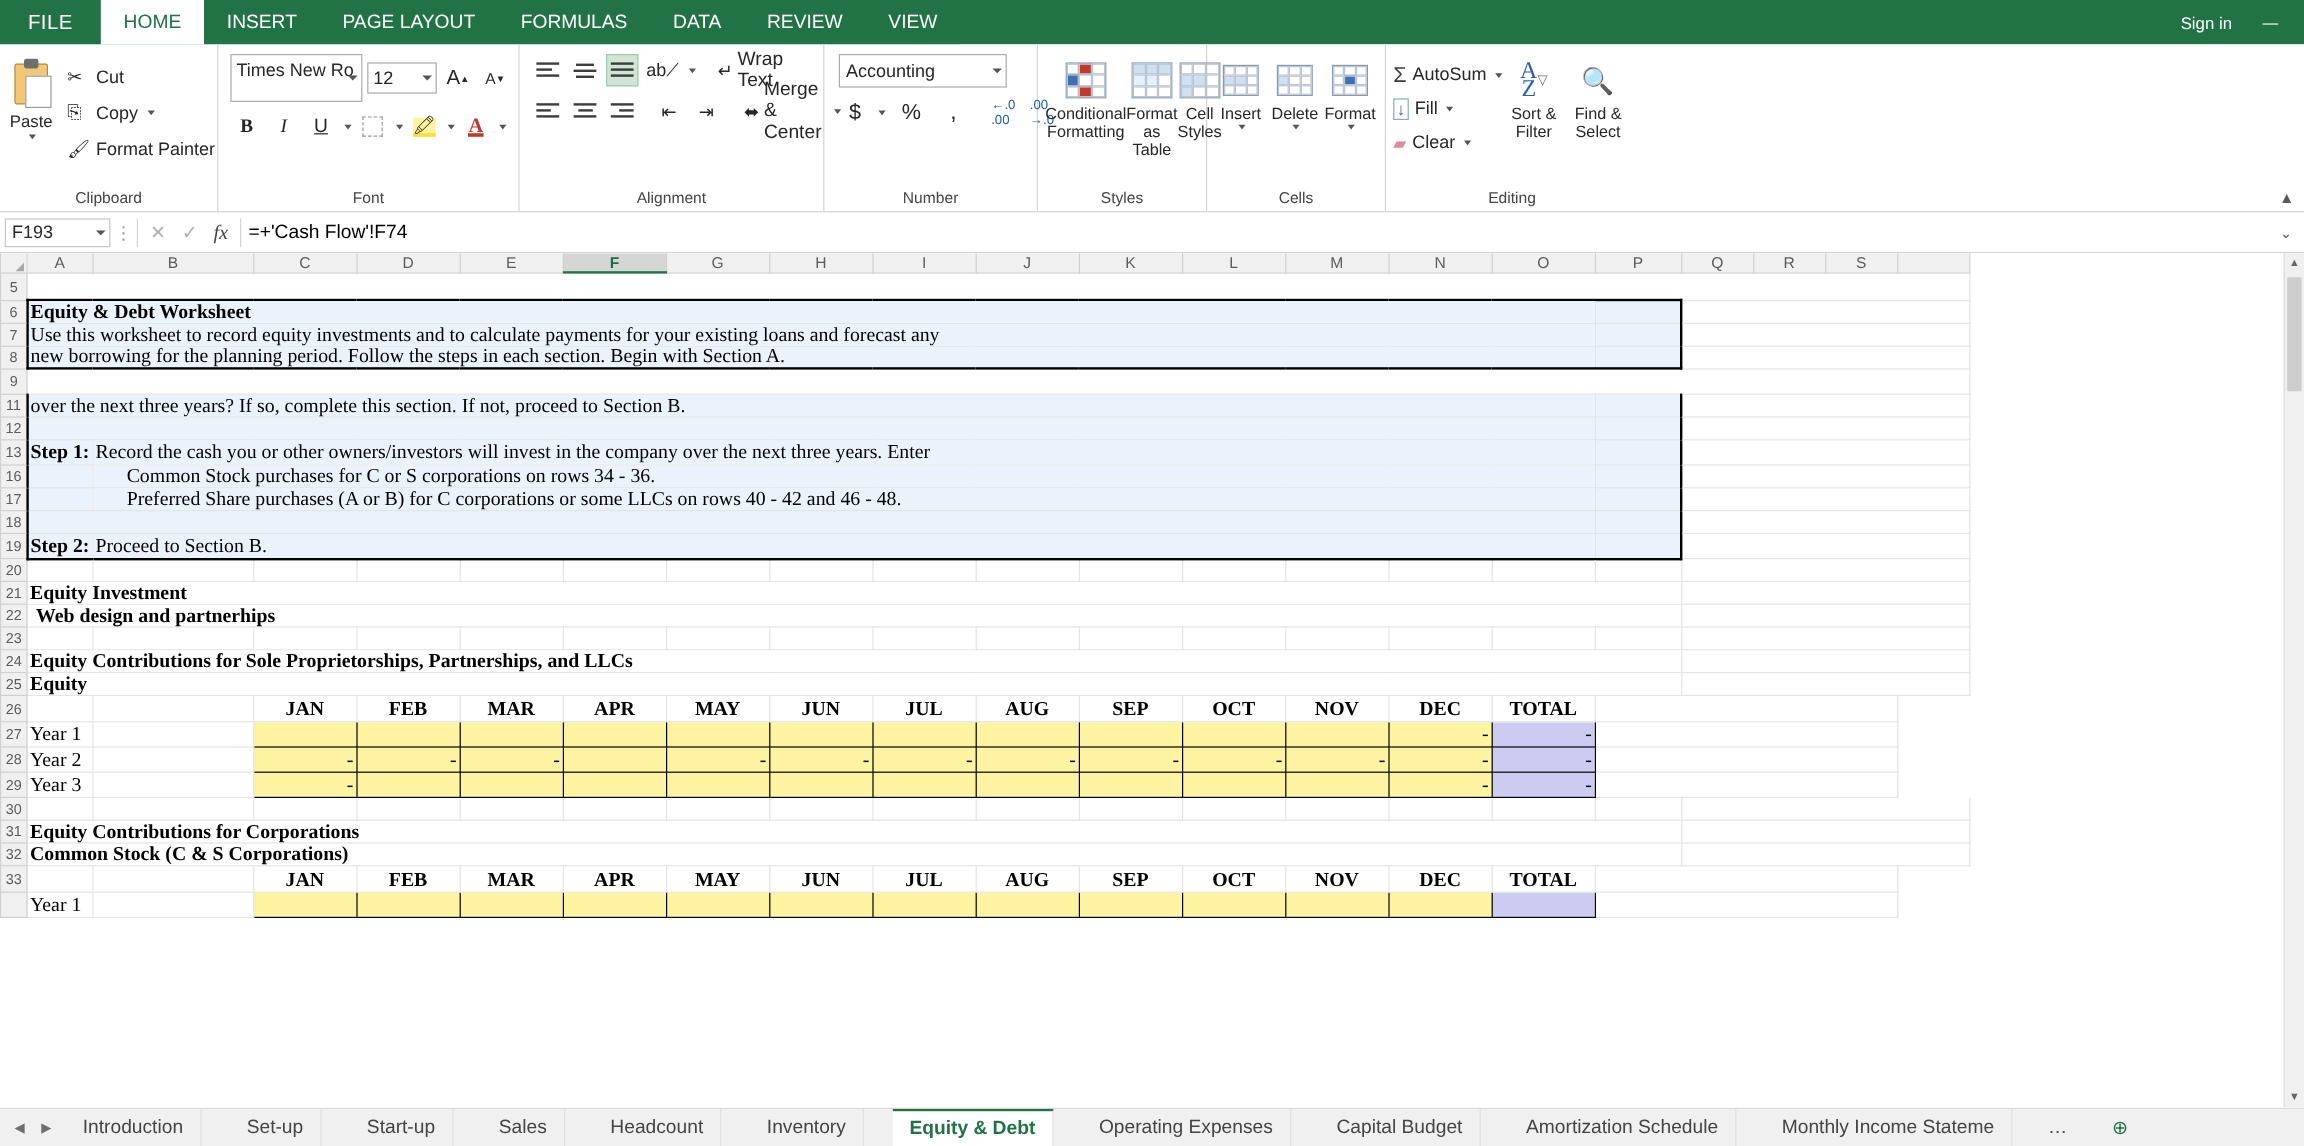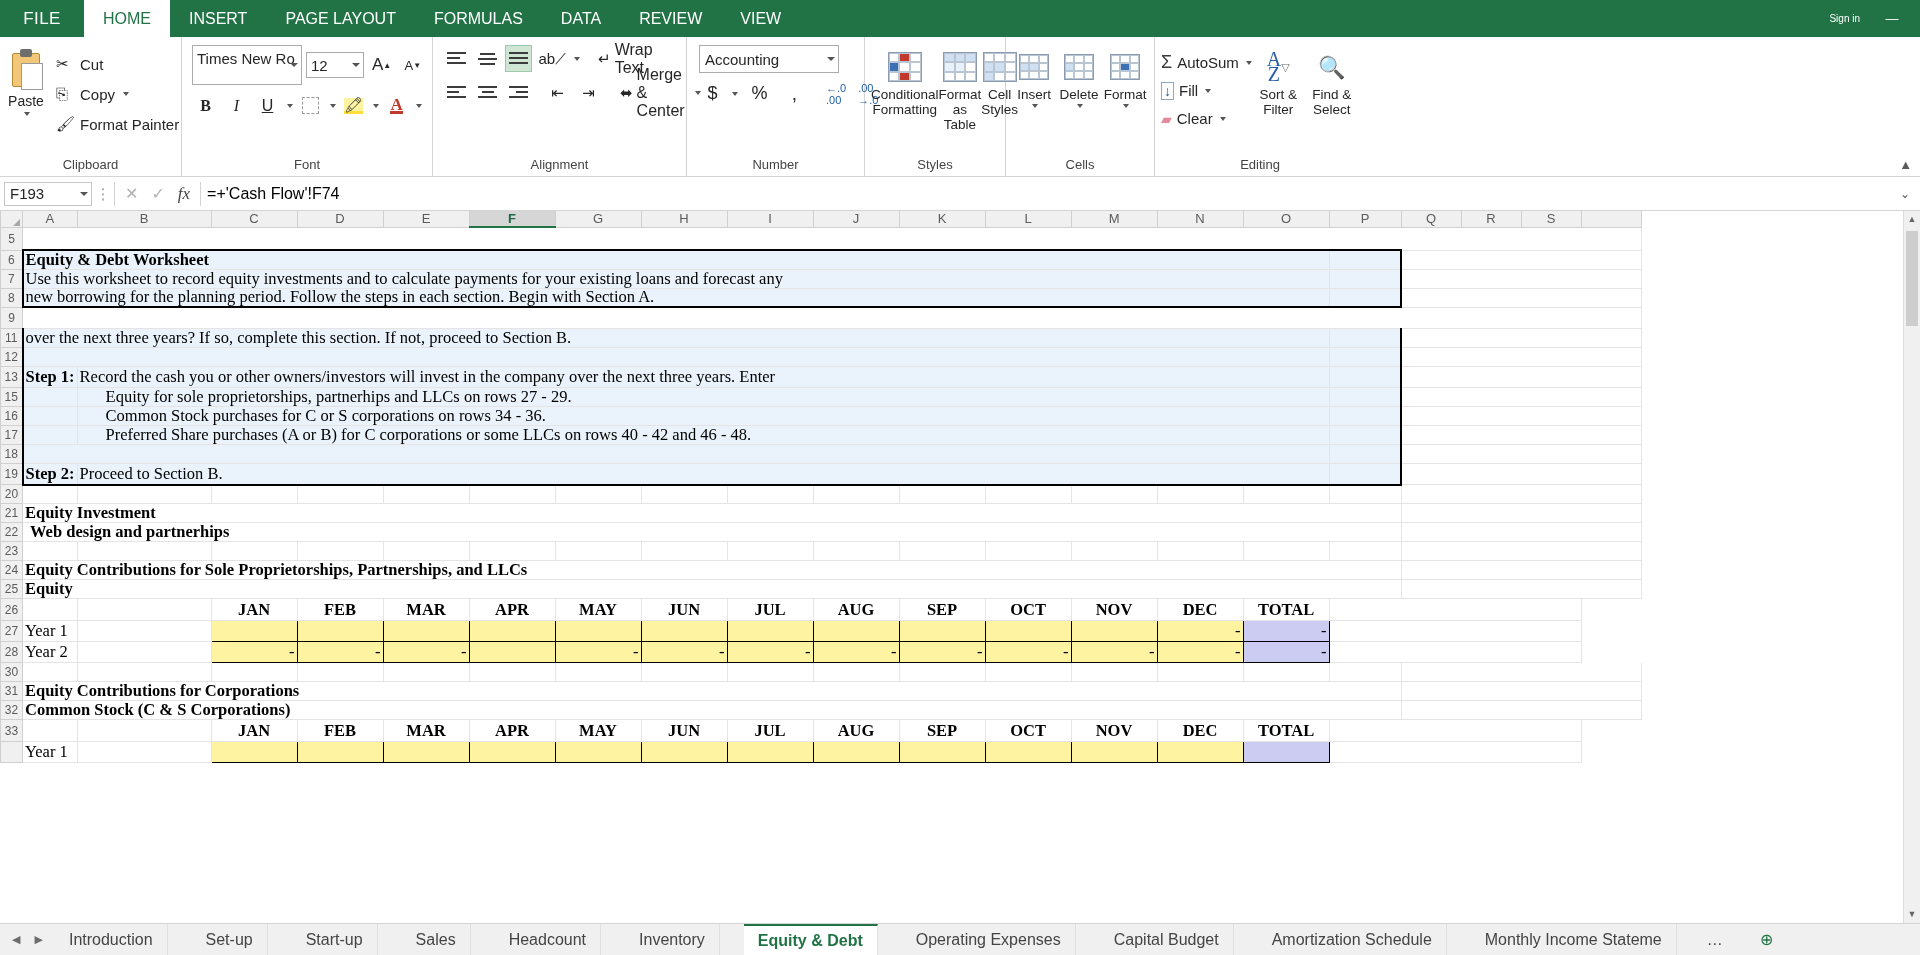--- a/index.html
+++ b/index.html
@@ -22,21 +22,21 @@
     font-size:17px; letter-spacing:.4px;
   }
   .ribbon-tabs { display:flex; align-items:stretch; background:#217346;text-align:center; }
   .rtab {
     padding:0 19px; display:flex; align-items:center; color:#ffffff;
     font-size:16px; white-space:nowrap;
   }
   .rtab.active { background:#ffffff; color:#217346; }
   .signin {
     position:absolute; right:60px; top:0; height:37px; display:flex;
-    align-items:center; color:#ffffff; font-size:10px;
+    align-items:center; color:#ffffff; font-size:14px;
   }
   .wincontrols {
     position:absolute; right:0; top:0; height:37px; width:56px;
     display:flex; align-items:center; justify-content:center; gap:14px;
     color:#ffffff;
   }
   .wc-btn { font-size:13px; line-height:1; cursor:default; }
 
   
   .ribbon {
@@ -707,29 +707,20 @@
       <td class="rowhdr">13</td>
       <td class="cell blue b bx-l">Step 1:</td>
       <td class="cell blue ov" colspan="14">
         <span>Record the cash you or other owners/investors will invest in the company over the next three years.  Enter</span>
       </td>
       <td class="cell blue bx-r"></td>
       <td class="cell" colspan="4"></td>
     </tr>
 
 
-    <tr style="height:19px">
-      <td class="rowhdr">15</td>
-      <td class="cell blue bx-l"></td>
-      <td class="cell blue ov" colspan="14">
-        <span style="padding-left:26px">Equity for sole proprietorships, partnerhips and LLCs on rows 27 - 29.</span>
-      </td>
-      <td class="cell blue bx-r"></td>
-      <td class="cell" colspan="4"></td>
-    </tr>
 
     <tr style="height:19px">
       <td class="rowhdr">16</td>
       <td class="cell blue bx-l"></td>
       <td class="cell blue ov" colspan="14">
         <span style="padding-left:26px">Common Stock purchases for C or S corporations on rows 34 - 36.</span>
       </td>
       <td class="cell blue bx-r"></td>
       <td class="cell" colspan="4"></td>
     </tr>
@@ -888,20 +879,39 @@
       <td class="cell yellow rt thin-box">-</td>
       <td class="cell yellow rt thin-box">-</td>
       <td class="cell yellow rt thin-box">-</td>
       <td class="cell yellow rt thin-box">-</td>
       <td class="cell yellow rt thin-box">-</td>
       <td class="cell yellow rt thin-box">-</td>
       <td class="cell lav rt thin-box">-</td>
       <td class="cell" colspan="4"></td>
     </tr>
 
+    <tr style="height:19px">
+      <td class="rowhdr">29</td>
+      <td class="cell">Year 3</td>
+      <td class="cell"></td>
+      <td class="cell yellow rt thin-box">-</td>
+      <td class="cell yellow rt thin-box"></td>
+      <td class="cell yellow rt thin-box"></td>
+      <td class="cell yellow rt thin-box"></td>
+      <td class="cell yellow rt thin-box"></td>
+      <td class="cell yellow rt thin-box"></td>
+      <td class="cell yellow rt thin-box"></td>
+      <td class="cell yellow rt thin-box"></td>
+      <td class="cell yellow rt thin-box"></td>
+      <td class="cell yellow rt thin-box"></td>
+      <td class="cell yellow rt thin-box"></td>
+      <td class="cell yellow rt thin-box">-</td>
+      <td class="cell lav rt thin-box">-</td>
+      <td class="cell" colspan="4"></td>
+    </tr>
 
     <tr style="height:19px">
       <td class="rowhdr">30</td>
       <td class="cell"></td>
           <td class="cell"></td>
       <td class="cell"></td>
           <td class="cell"></td>
       <td class="cell"></td>
           <td class="cell"></td>
       <td class="cell"></td>

